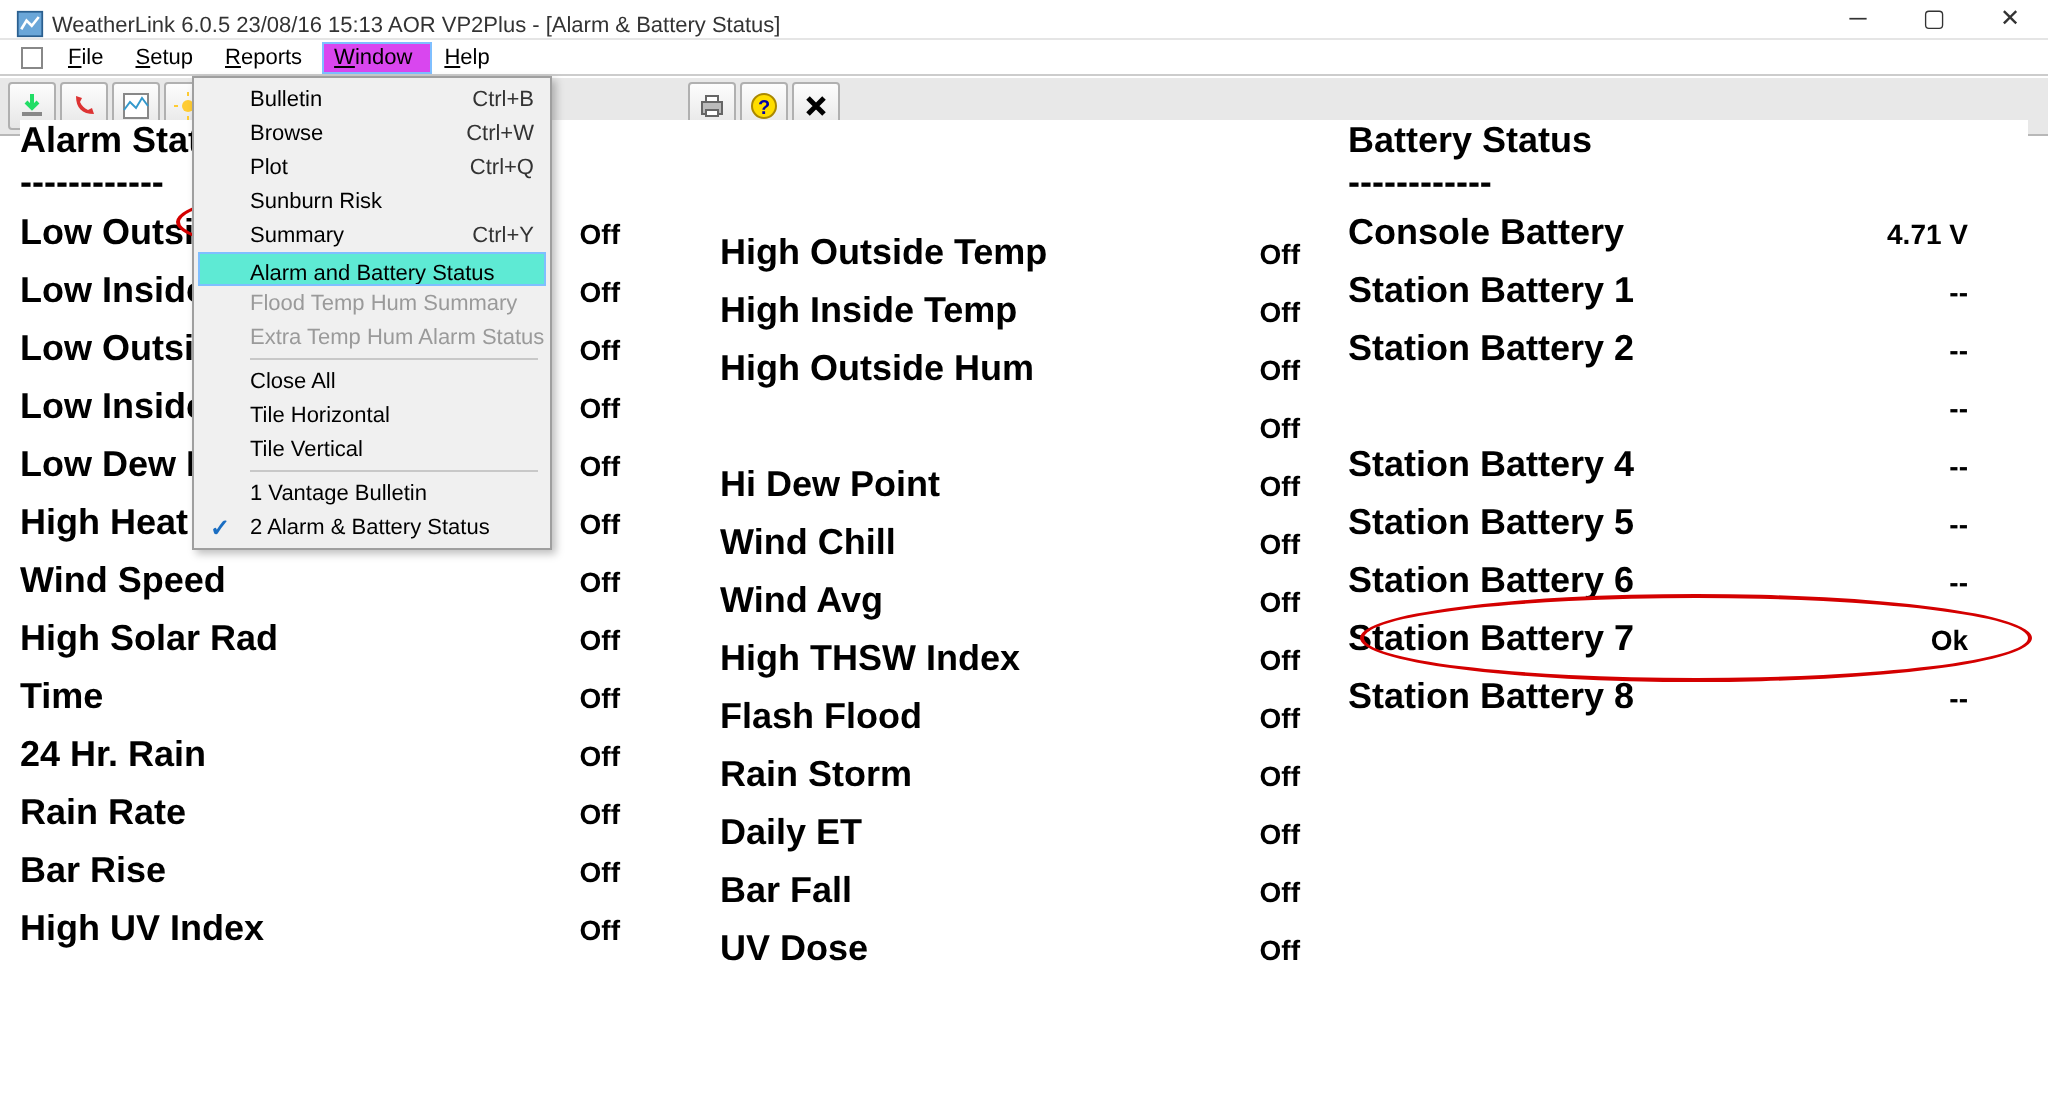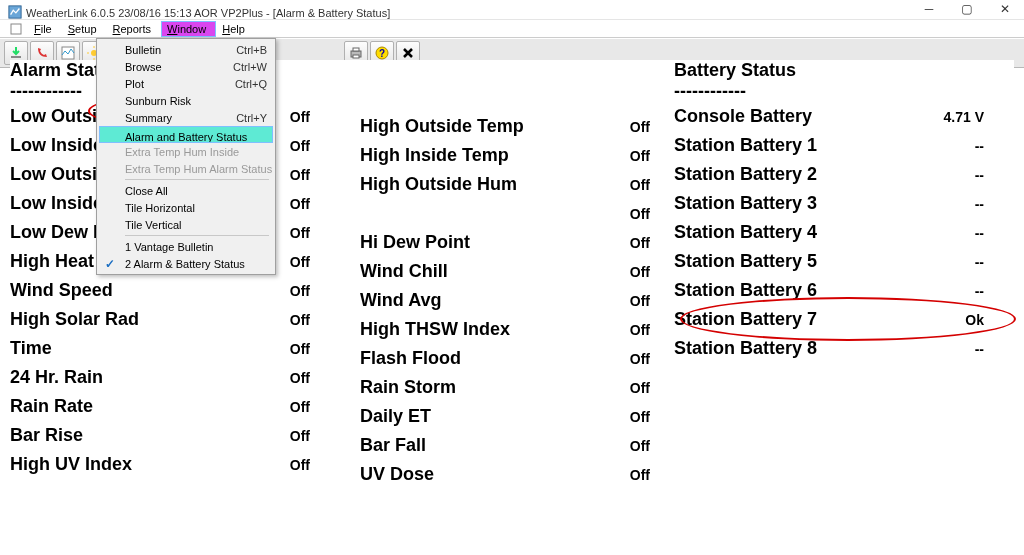--- a/index.html
+++ b/index.html
@@ -315,21 +315,21 @@
       <span>Sunburn Risk</span>
     </div>
   <div class="ddrow">
       <span>Summary</span>
       <span class="shortcut">Ctrl+Y</span>
     </div>
   <div class="ddrow highlight">
       <span>Alarm and Battery Status</span>
     </div>
   <div class="ddrow disabled">
-      <span>Extra Temp Hum Inside</span>
+      <span>Flood Temp Hum Summary</span>
     </div>
   <div class="ddrow disabled">
       <span>Extra Temp Hum Alarm Status</span>
     </div>
   <div class="sep"></div>
   <div class="ddrow">
       <span>Close All</span>
     </div>
   <div class="ddrow">
       <span>Tile Horizontal</span>
@@ -474,21 +474,20 @@
         </div>
         <div class="datarow">
           <span class="lbl">Station Battery 1</span>
           <span class="val">--</span>
         </div>
         <div class="datarow">
           <span class="lbl">Station Battery 2</span>
           <span class="val">--</span>
         </div>
         <div class="datarow">
-          <span class="lbl">Station Battery 3</span>
           <span class="val">--</span>
         </div>
         <div class="datarow">
           <span class="lbl">Station Battery 4</span>
           <span class="val">--</span>
         </div>
         <div class="datarow">
           <span class="lbl">Station Battery 5</span>
           <span class="val">--</span>
         </div>

